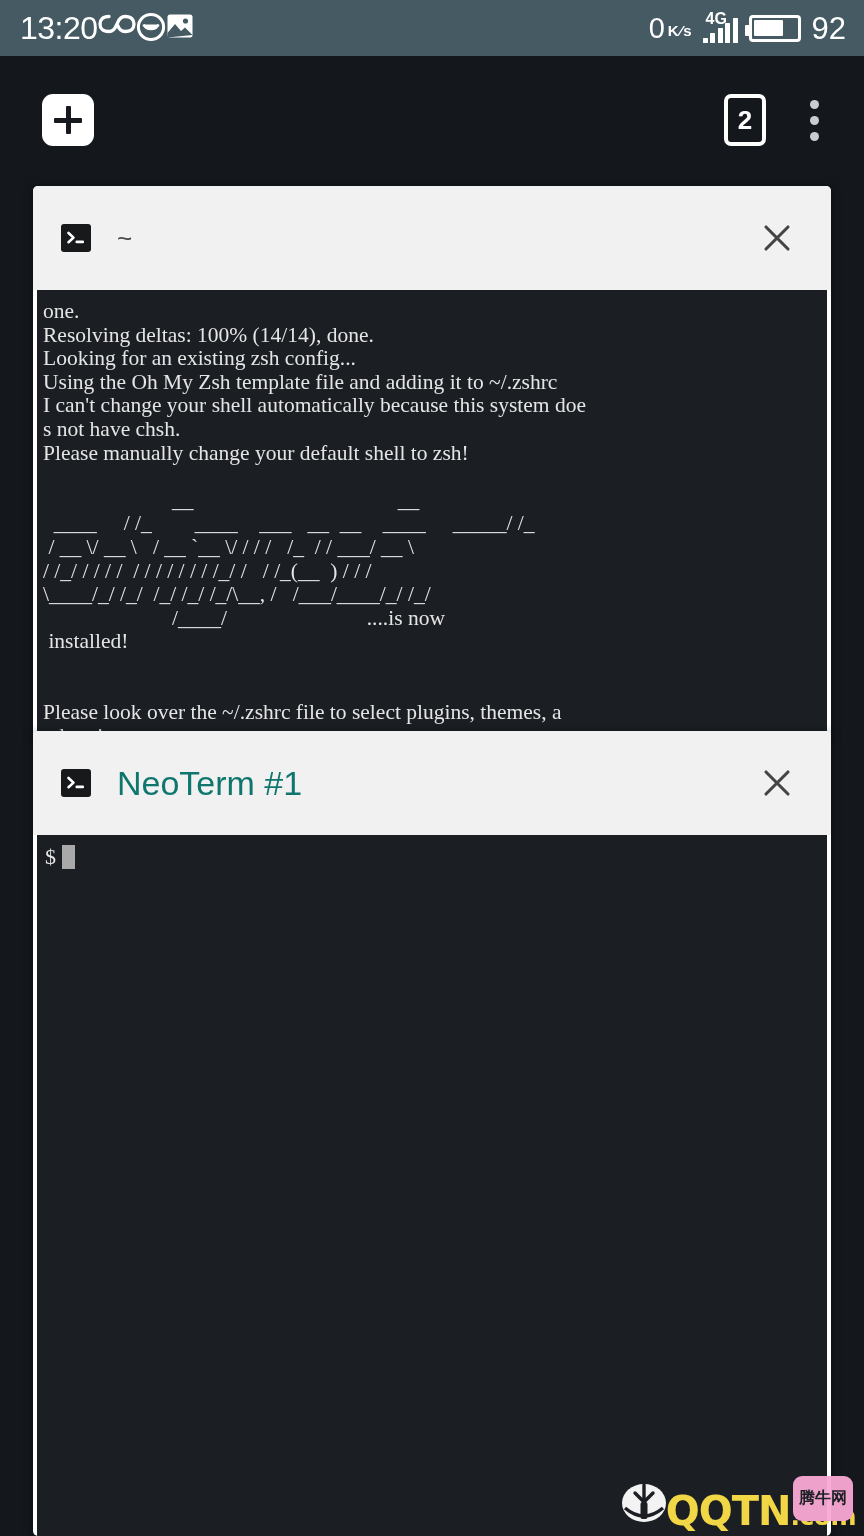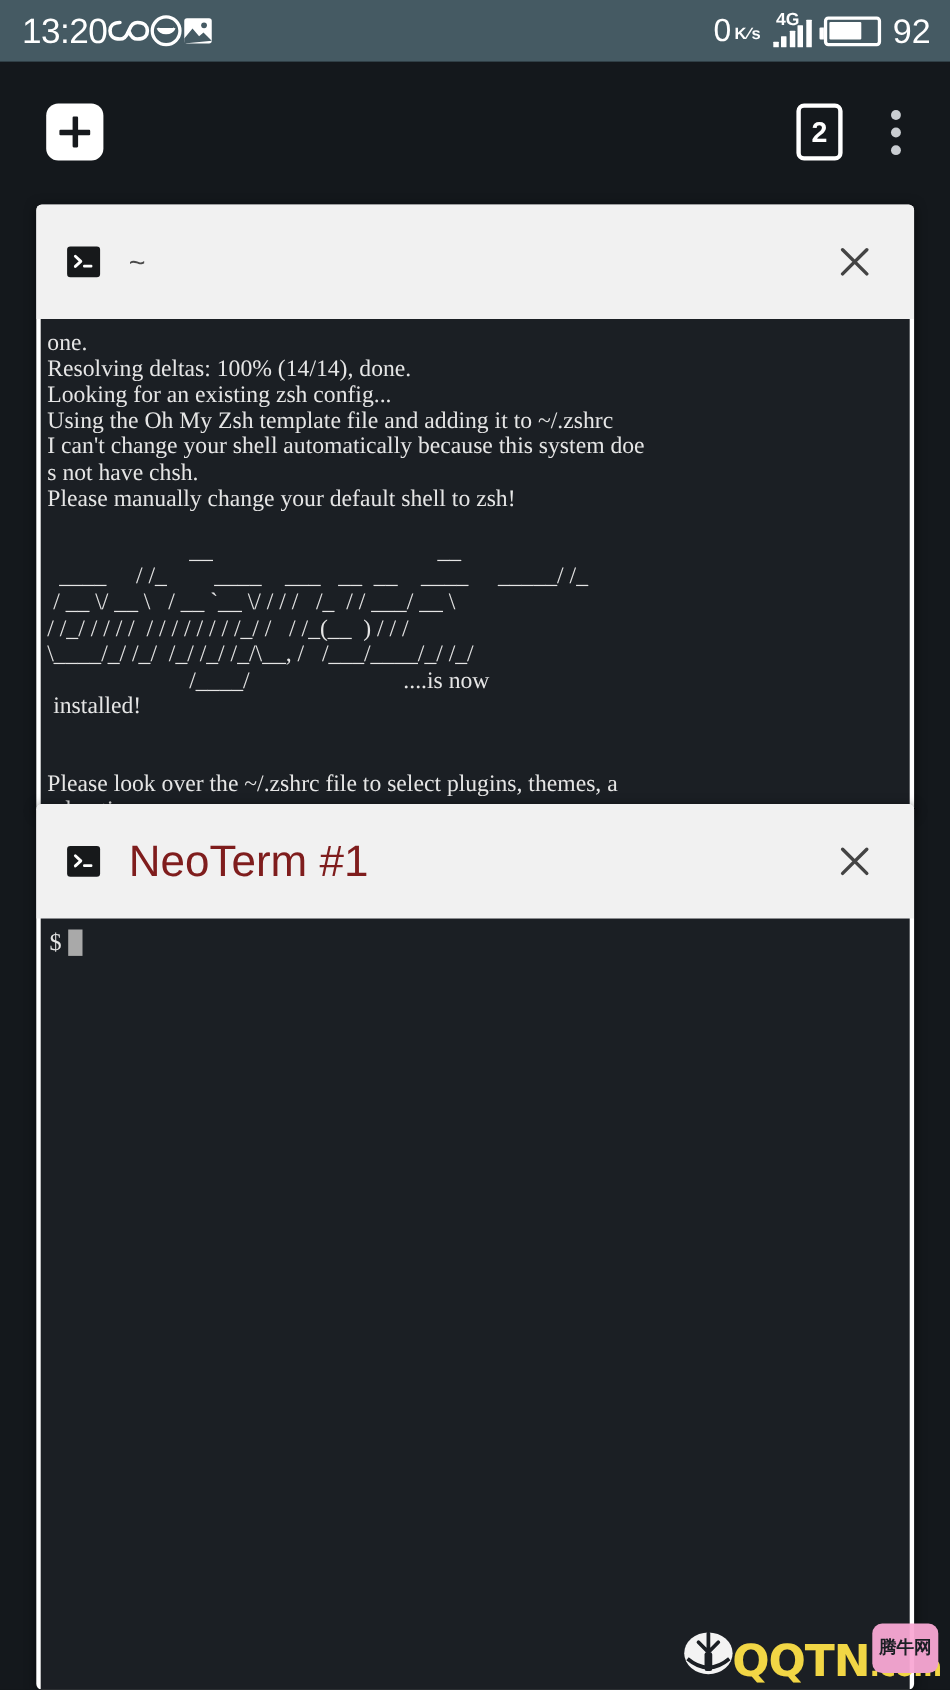--- a/index.html
+++ b/index.html
@@ -21,21 +21,21 @@
 
   
   #status-bar {
     position:absolute; top:0; left:0;
     width:864px; height:56px;
     background:#455a63;
     display:flex; align-items:center;
     padding:0 18px 0 20px;
     color:#ffffff;
   }
-  .sb-left { display:flex; align-items:center; }
+  .sb-left { display:flex; align-items:flex-start; }
   .sb-right { display:flex; align-items:center; gap:11px; margin-left:auto; }
   #clock { font-size:32px; font-weight:400; letter-spacing:-0.5px; line-height:1; }
 
   .sb-icon { display:inline-flex; align-items:center; justify-content:center; }
 
   
   #net-speed { display:flex; align-items:baseline; font-size:29px; gap:3px; }
   #net-unit {
     display:inline-flex; flex-direction:column; align-items:center;
     font-size:14px; line-height:1.0; font-weight:700; position:relative; top:-2px;
@@ -116,21 +116,21 @@
     padding:0 28px 0 28px;
   }
   .term-icon {
     width:30px; height:28px; background:#17191b; border-radius:3px;
     display:flex; align-items:center; justify-content:center;
     flex:none;
   }
   .term-icon svg { display:block; }
   .card-title {
     margin-left:26px;
-    font-size:40px; color:#7f1d1d;
+    font-size:34px; color:#0f766e;
     font-family:"Liberation Sans", sans-serif;
     white-space:nowrap; overflow:hidden;
   }
   #session-card-0 .card-title { font-size:26px; color:#4a4a4a; }
   .card-spacer { flex:1; }
   .card-close {
     width:52px; height:52px;
     display:flex; align-items:center; justify-content:center;
     cursor:pointer; flex:none;
   }

